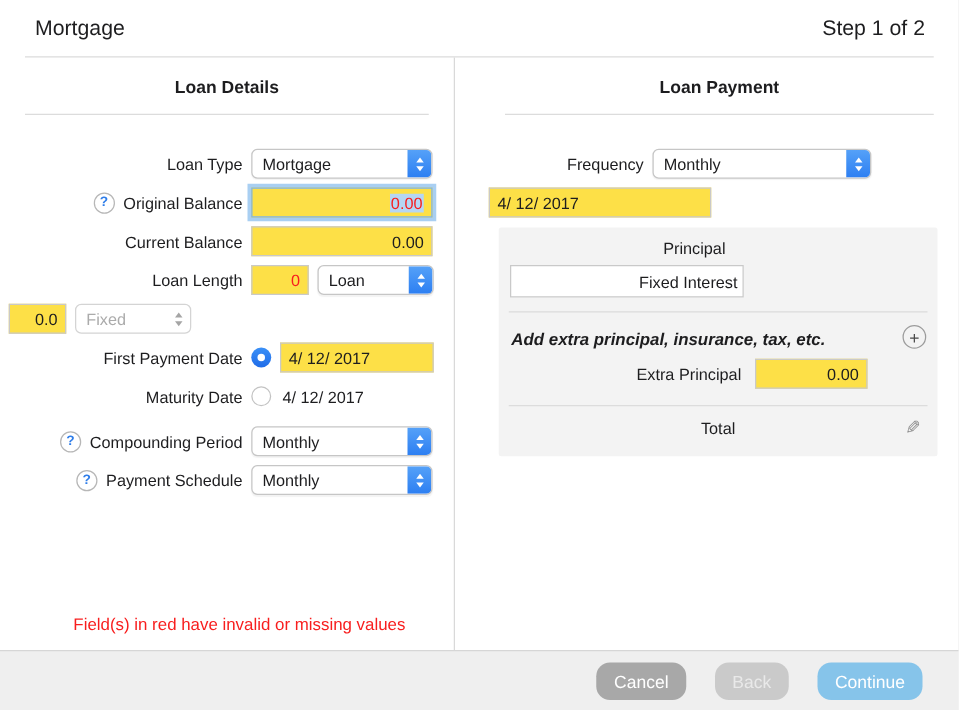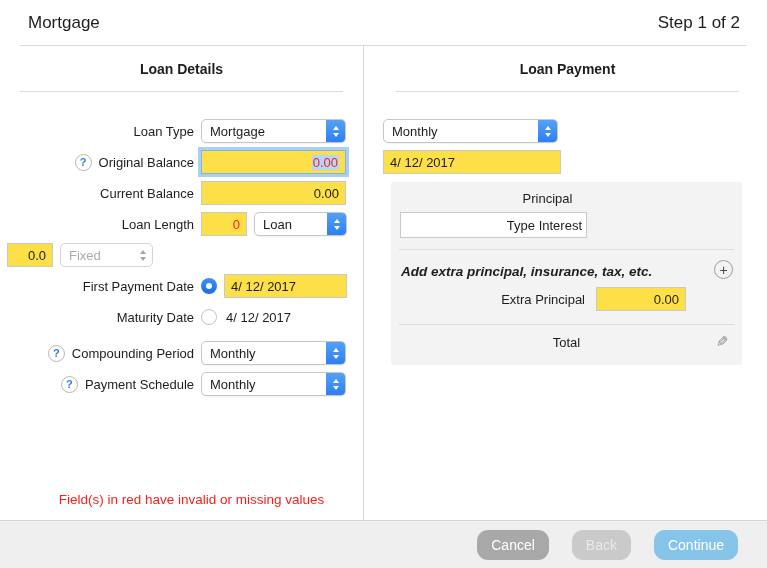--- a/index.html
+++ b/index.html
@@ -9,21 +9,21 @@
 
   
   .hdr { position:absolute; top:0; left:0; right:0; height:45px; display:flex; align-items:center; justify-content:space-between; padding:0 27px 0 28px; }
   .hdr-title { font-size:17px; }
   .hdr-step { font-size:17px; }
   .hdr-rule { position:absolute; top:45px; left:20px; right:20px; border-top:1px solid #dcdcdc; }
 
   
   .col { position:absolute; top:46px; bottom:48px; width:364px; }
   .col-left { left:0; border-right:1px solid #d9d9d9; }
-  .col-right { left:376px; width:383px; }
+  .col-right { left:384px; width:383px; }
   .col-head { height:45px; display:flex; align-items:center; justify-content:center; font-weight:bold; font-size:14px; }
   .col-rule { margin:0 20px; border-top:1px solid #dcdcdc; }
   .col-body { padding-top:27px; }
 
   .row { display:flex; align-items:center; margin-bottom:7px; height:24px; }
   .lbl { width:194px; display:flex; align-items:center; justify-content:flex-end; gap:7px; white-space:nowrap; }
   .lbl-r { width:131px; display:flex; align-items:center; justify-content:flex-end; white-space:nowrap; }
   .ctl { display:flex; align-items:center; margin-left:7px; gap:7px; }
   .gap-top { margin-top:12px; }
 
@@ -220,20 +220,23 @@
     </div>
     <div class="error">Field(s) in red have invalid or missing values</div>
   </div>
 
   <div class="col col-right">
     <div class="col-head">Loan Payment</div>
     <div class="col-rule"></div>
     <div class="col-body">
 
       <div class="row">
+        <div class="lbl-r">
+            <span>Frequency</span>
+          </div>
         <div class="ctl">
           <div class="popup" style="width:175px;">
             <span class="popup-text">Monthly</span>
             <span class="popup-cap">
                 <i class="chu"></i>
                 <i class="chd"></i>
               </span>
           </div>
         </div>
       </div>
@@ -242,21 +245,21 @@
         <div class="ctl">
           <div class="tf w178">
             <span>4/ 12/ 2017</span>
           </div>
         </div>
       </div>
 
       <div class="pay-panel">
         <div class="principal-lbl">Principal</div>
         <div class="li-box">
-          <span>Type Interest</span>
+          <span>Fixed Interest</span>
         </div>
         <div class="p-rule"></div>
         <div class="add-extra">
           <span>Add extra principal, insurance, tax, etc.</span>
           <span class="plus">+</span>
         </div>
         <div class="extra-row">
           <div class="lbl-x">
               <span>Extra Principal</span>
             </div>

